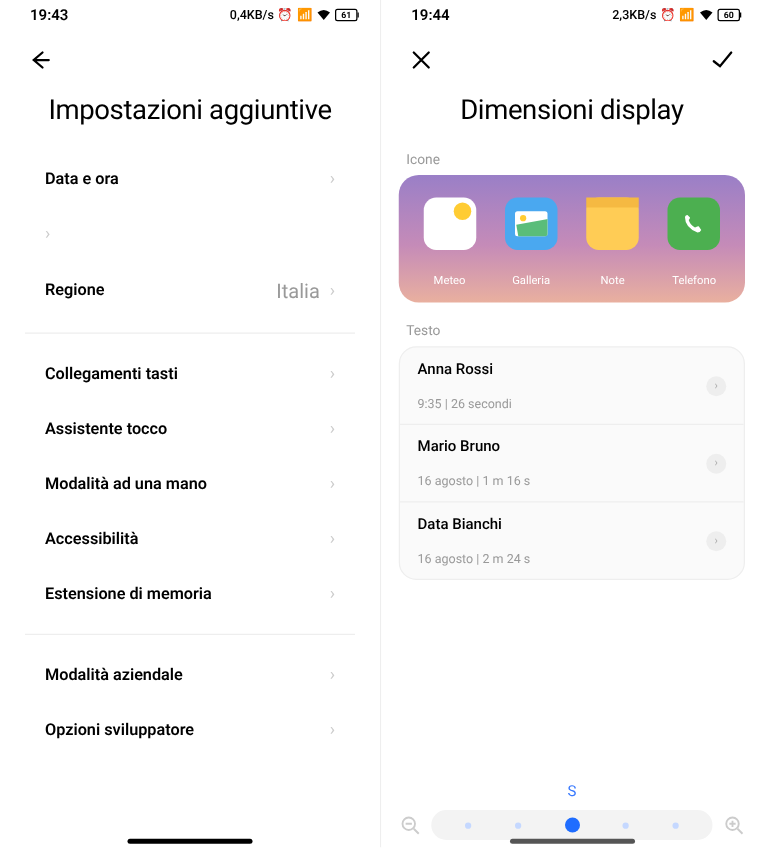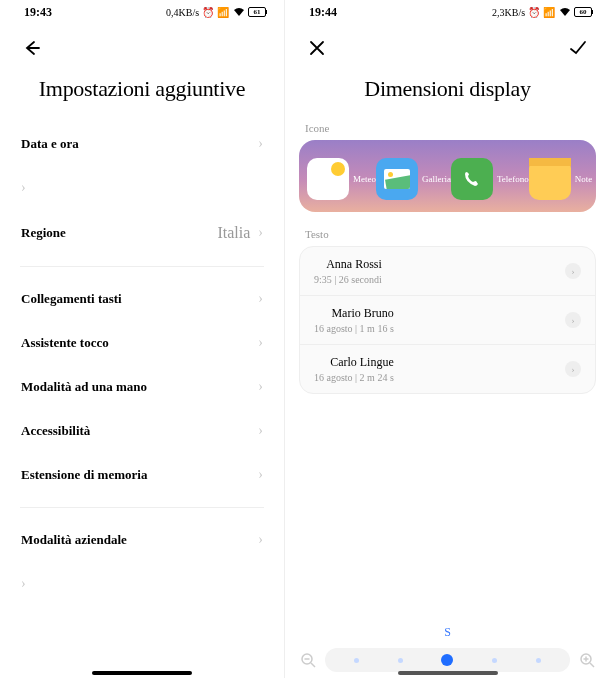--- a/index.html
+++ b/index.html
@@ -1,66 +1,66 @@
 <!DOCTYPE html>
 <html><head>
 <meta charset="utf-8">
 <style>
   * { margin: 0; padding: 0; box-sizing: border-box; }
   body { font-family: -apple-system, BlinkMacSystemFont, "Segoe UI", Roboto, sans-serif; background: #fff; color: #000; }
   .container { display: flex; width: 610px; height: 678px; }
-  .screen { width: 325px; height: 678px; background: #fff; position: relative; display: flex; flex-direction: column; font-family: Liberation Serif, serif; }
+  .screen { width: 325px; height: 678px; background: #fff; position: relative; display: flex; flex-direction: column; }
   .screen-left { border-right: 1px solid #eee; }
   
   
   .statusbar { display: flex; justify-content: space-between; align-items: center; padding: 4px 18px 4px 24px; font-size: 11px; font-weight: 500; height: 24px; }
   .statusbar .left { font-weight: 600; font-size: 12px; }
   .statusbar .right { display: flex; align-items: center; gap: 3px; font-size: 10px; margin-left: 29px; }
   .statusbar .right span { display: inline-flex; align-items: center; }
   .bat { border: 1px solid #000; border-radius: 2px; width: 18px; height: 10px; position: relative; display: inline-flex; align-items: center; justify-content: center; font-size: 7px; font-weight: bold; }
   .bat::after { content: ''; position: absolute; right: -2px; top: 2px; width: 1px; height: 4px; background: #000; }
   .bat-fill { position: absolute; left: 0; top: 0; bottom: 0; width: 60%; background: #ffcc33; z-index: -1; }
   
   
   .header-row { display: flex; align-items: center; justify-content: space-between; padding: 12px 20px 8px 20px; }
   .icon-btn { cursor: pointer; width: 24px; height: 24px; display: flex; align-items: center; justify-content: center; }
   
   .title { font-size: 22px; font-weight: 400; padding: 8px 20px 20px 20px; letter-spacing: -0.3px; text-align: center; }
   
   
   .list { flex: 1; overflow: hidden; }
-  .list-item { display: flex; align-items: center; justify-content: space-between; padding: 14px 21px; cursor: pointer; }
+  .list-item { display: flex; align-items: center; justify-content: space-between; padding: 14px 36px; cursor: pointer; }
   .list-item .label { font-size: 13px; font-weight: 600; }
   .list-item .value { font-size: 16px; color: #999; margin-left: auto; margin-right: 8px; }
   .chev { color: #ccc; font-size: 14px; }
   .divider { height: 1px; background: #eee; margin: 10px 20px; }
   
   
   .section-label { font-size: 11px; color: #999; padding: 0 20px 6px 20px; }
   .icons-card { margin: 0 14px 16px 14px; border-radius: 16px; background: linear-gradient(180deg, #9a7fc7 0%, #c58bb8 55%, #e9b09f 100%); padding: 18px 8px 12px 8px; }
   .icons-row { display: flex; justify-content: space-around; align-items: flex-end; }
-  .app-icon { display: flex; align-items: center; gap: 4px; }
+  .app-icon { display: flex; flex-direction: column; align-items: center; gap: 20px; }
   .app-icon .icon-shape { width: 42px; height: 42px; border-radius: 10px; display: flex; align-items: center; justify-content: center; }
   .app-icon .app-label { font-size: 9px; color: #fff; }
   
   .weather { background: #fff; border-radius: 50% 50% 45% 45%; position: relative; }
   .weather::after { content:''; position:absolute; top:4px; right:4px; width:14px; height:14px; background:#ffcc33; border-radius:50%; }
   .gallery { background: #4aa8f0; }
   .gallery-inner { width: 26px; height: 20px; background: #fff; border-radius: 2px; position: relative; overflow: hidden; }
   .gallery-inner::before { content:''; position:absolute; top:3px; left:4px; width:5px; height:5px; background:#ffcc33; border-radius:50%; }
   .gallery-inner::after { content:''; position:absolute; bottom:-2px; left:2px; width:30px; height:14px; background:#5abd7a; transform: rotate(-10deg); }
   .phone { background: #4caf50; border-radius: 50%; color:#fff; }
   .note { background: #ffcc55; position:relative; }
   .note::before{ content:''; position:absolute; top:0; left:0; right:0; height:8px; background:#f5b942; }
   
   .text-list { margin: 0 14px; background: #fafafa; border: 1px solid #eee; border-radius: 14px; overflow: hidden; }
-  .text-item { display: flex; align-items: center; justify-content: space-between; padding: 10px 14px; border-bottom: 1px solid #eee; cursor: pointer; text-align: right; }
+  .text-item { display: flex; align-items: center; justify-content: space-between; padding: 10px 14px; border-bottom: 1px solid #eee; cursor: pointer; }
   .text-item:last-child { border-bottom: none; }
   .text-item .info .name { font-size: 12px; font-weight: 500; }
-  .text-item .info .meta { font-size: 10px; color: #999; margin-top: 2px; }
+  .text-item .info .meta { font-size: 10px; color: #999; margin-top: 16px; }
   .text-item .arrow { width: 16px; height: 16px; background: #eee; border-radius: 50%; display:flex; align-items:center; justify-content:center; font-size:9px; color:#aaa; }
   
   .bottom-zone { position: absolute; bottom: 0; left: 0; right: 0; padding: 4px 0 6px 0; }
   .size-letter { text-align: center; font-size: 12px; color: #3a7afe; margin-bottom: 8px; }
   .slider-row { display: flex; align-items: center; justify-content: space-between; padding: 0 14px; gap: 8px; }
   .mag { width: 18px; height: 18px; color: #ccc; display:flex; align-items:center; justify-content:center; }
   .slider { flex: 1; height: 24px; background: #f3f3f3; border-radius: 14px; position: relative; display: flex; align-items: center; justify-content: space-around; padding: 0 10px; }
   .dot { width: 5px; height: 5px; background: #c5d8ff; border-radius: 50%; }
   .dot.active { width: 12px; height: 12px; background: #1f6dff; border-radius: 50%; }
   
@@ -130,20 +130,21 @@
       <div class="list-item">
         <span class="label">Estensione di memoria</span>
         <span class="chev">›</span>
       </div>
       <div class="divider"></div>
       <div class="list-item">
         <span class="label">Modalità aziendale</span>
         <span class="chev">›</span>
       </div>
       <div class="list-item">
+        <span class="label">Opzioni sviluppatore</span>
         <span class="chev">›</span>
       </div>
     </div>
     <div class="home-ind"></div>
   </div>
 
   <div class="screen">
     <div class="statusbar">
       <span class="left">19:44</span>
       <span class="right">
@@ -182,31 +183,31 @@
           <div class="icon-shape weather"></div>
           <span class="app-label">Meteo</span>
         </div>
         <div class="app-icon">
           <div class="icon-shape gallery">
               <div class="gallery-inner"></div>
             </div>
           <span class="app-label">Galleria</span>
         </div>
         <div class="app-icon">
+          <div class="icon-shape note"></div>
+          <span class="app-label">Note</span>
+        </div>
+        <div class="app-icon">
           <div class="icon-shape phone">
             <svg width="22" height="22" viewBox="0 0 22 22">
                 <path d="M6 4 Q4 4 4 6 Q4 14 14 18 Q16 18 17 16 L15 13 Q14 13 12 14 Q8 12 7 8 Q8 7 8 6 Z" fill="#fff"></path>
               </svg>
           </div>
           <span class="app-label">Telefono</span>
         </div>
-        <div class="app-icon">
-          <div class="icon-shape note"></div>
-          <span class="app-label">Note</span>
-        </div>
       </div>
     </div>
 
     <div class="section-label">Testo</div>
     <div class="text-list">
       <div class="text-item">
         <div class="info">
           <div class="name">Anna Rossi</div>
           <div class="meta">9:35 | 26 secondi</div>
         </div>
@@ -214,21 +215,21 @@
       </div>
       <div class="text-item">
         <div class="info">
           <div class="name">Mario Bruno</div>
           <div class="meta">16 agosto | 1 m 16 s</div>
         </div>
         <div class="arrow">›</div>
       </div>
       <div class="text-item">
         <div class="info">
-          <div class="name">Carlo Lingue</div>
+          <div class="name">Data Bianchi</div>
           <div class="meta">16 agosto | 2 m 24 s</div>
         </div>
         <div class="arrow">›</div>
       </div>
     </div>
 
     <div class="bottom-zone">
       <div class="size-letter">S</div>
       <div class="slider-row">
         <div class="mag">

